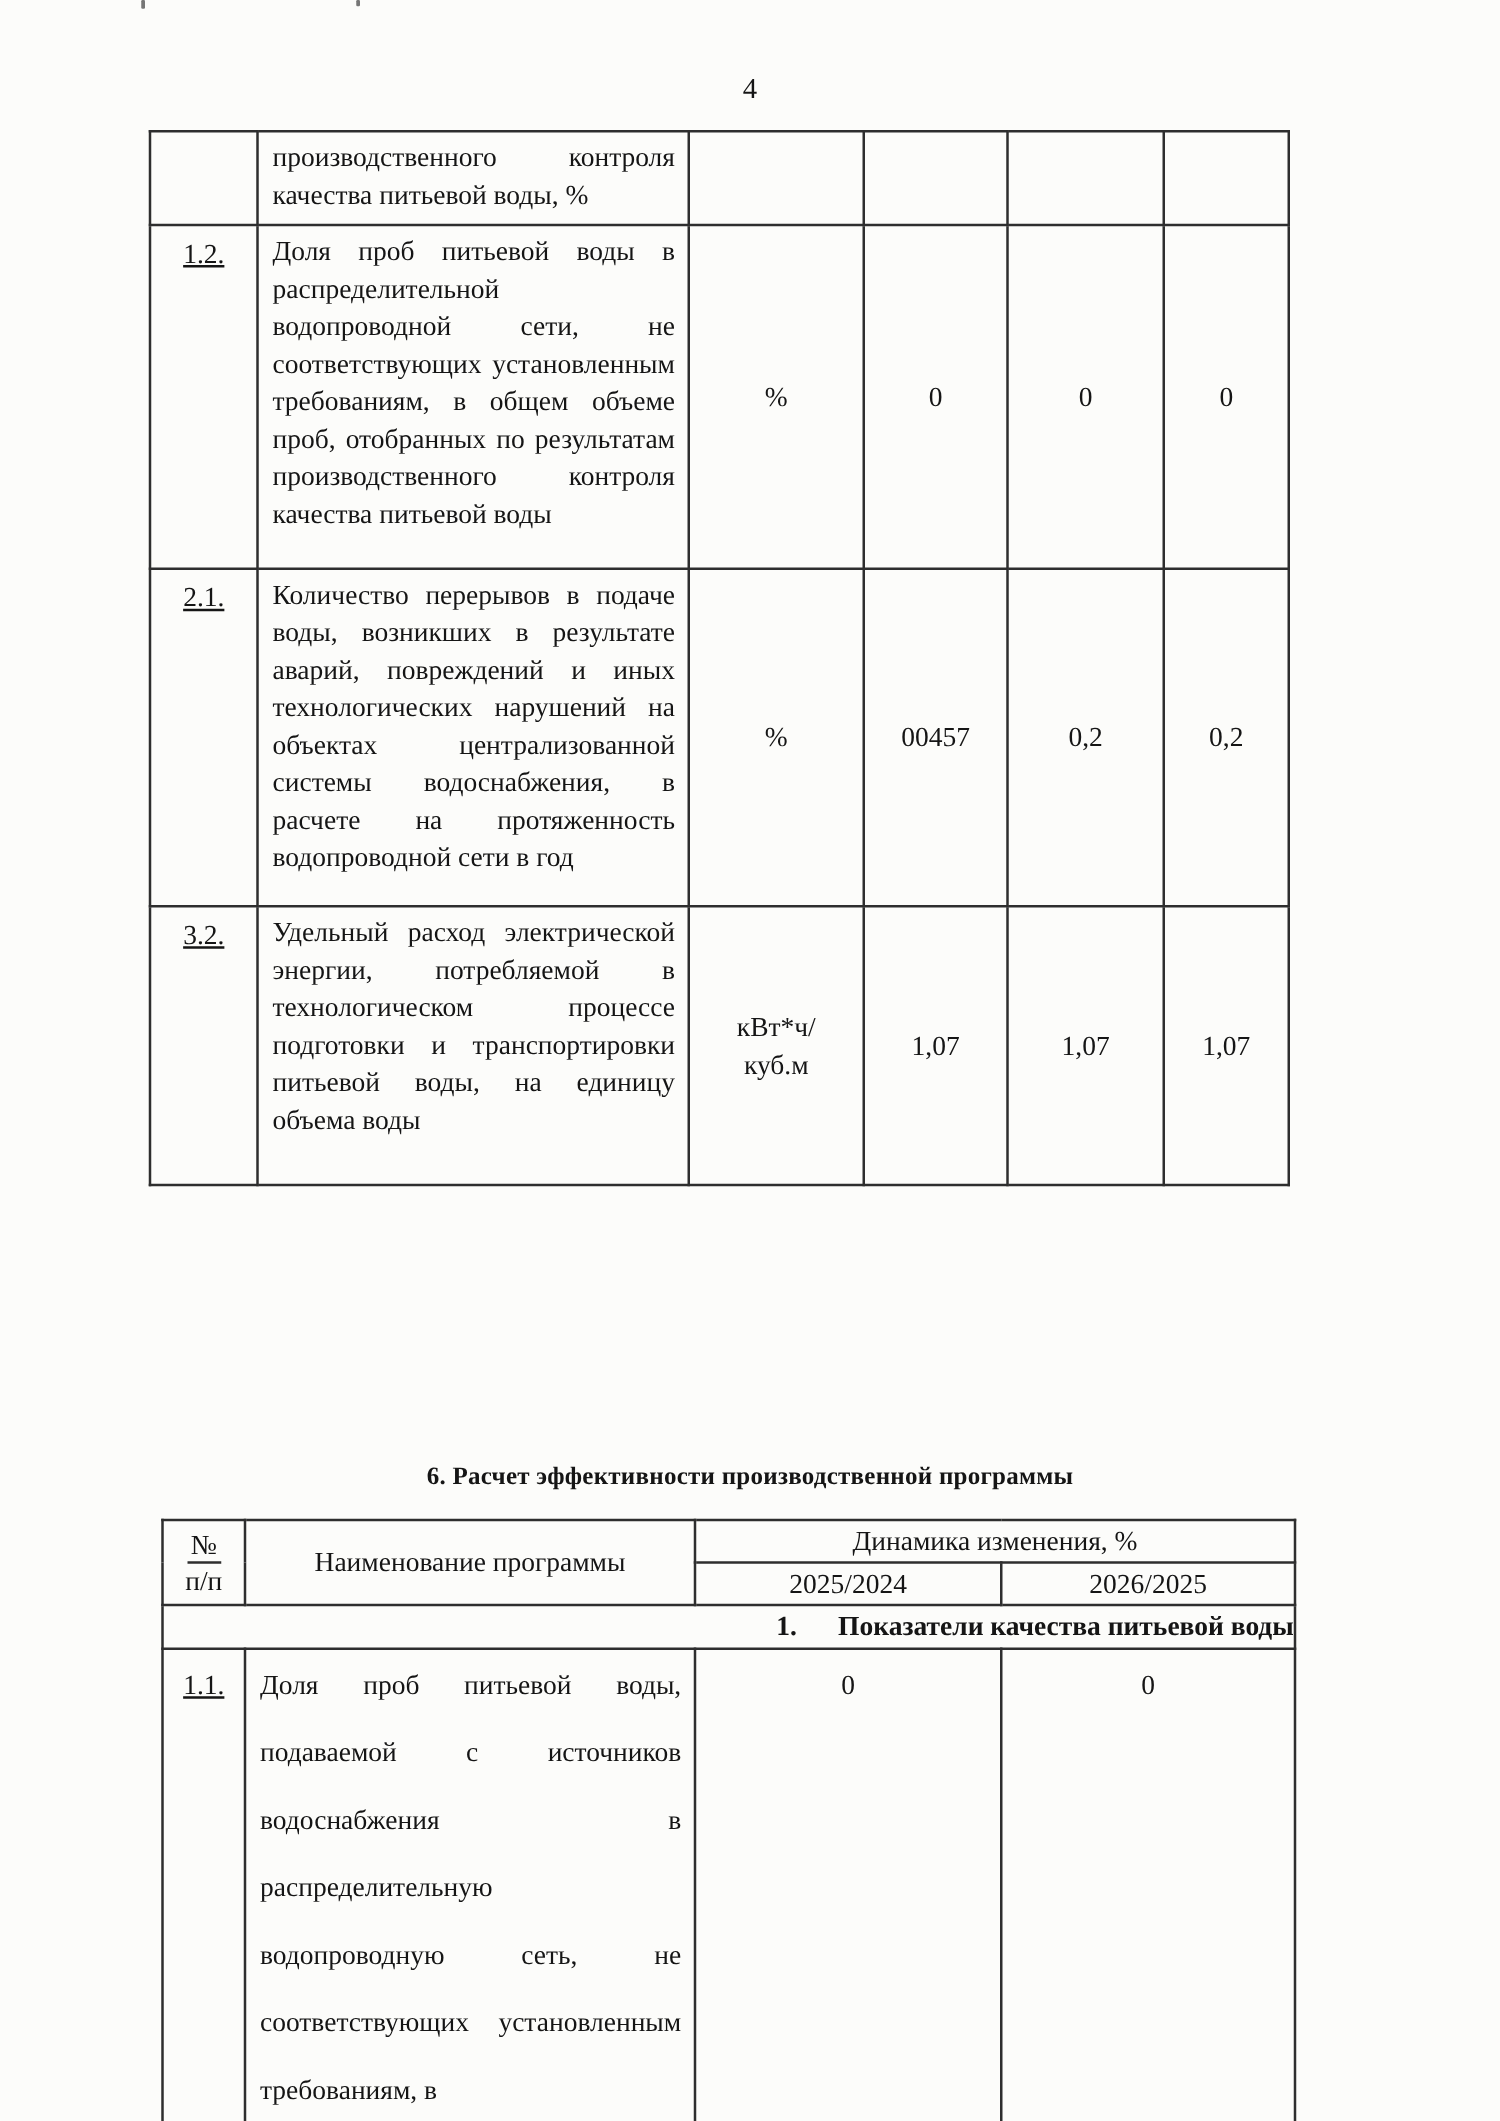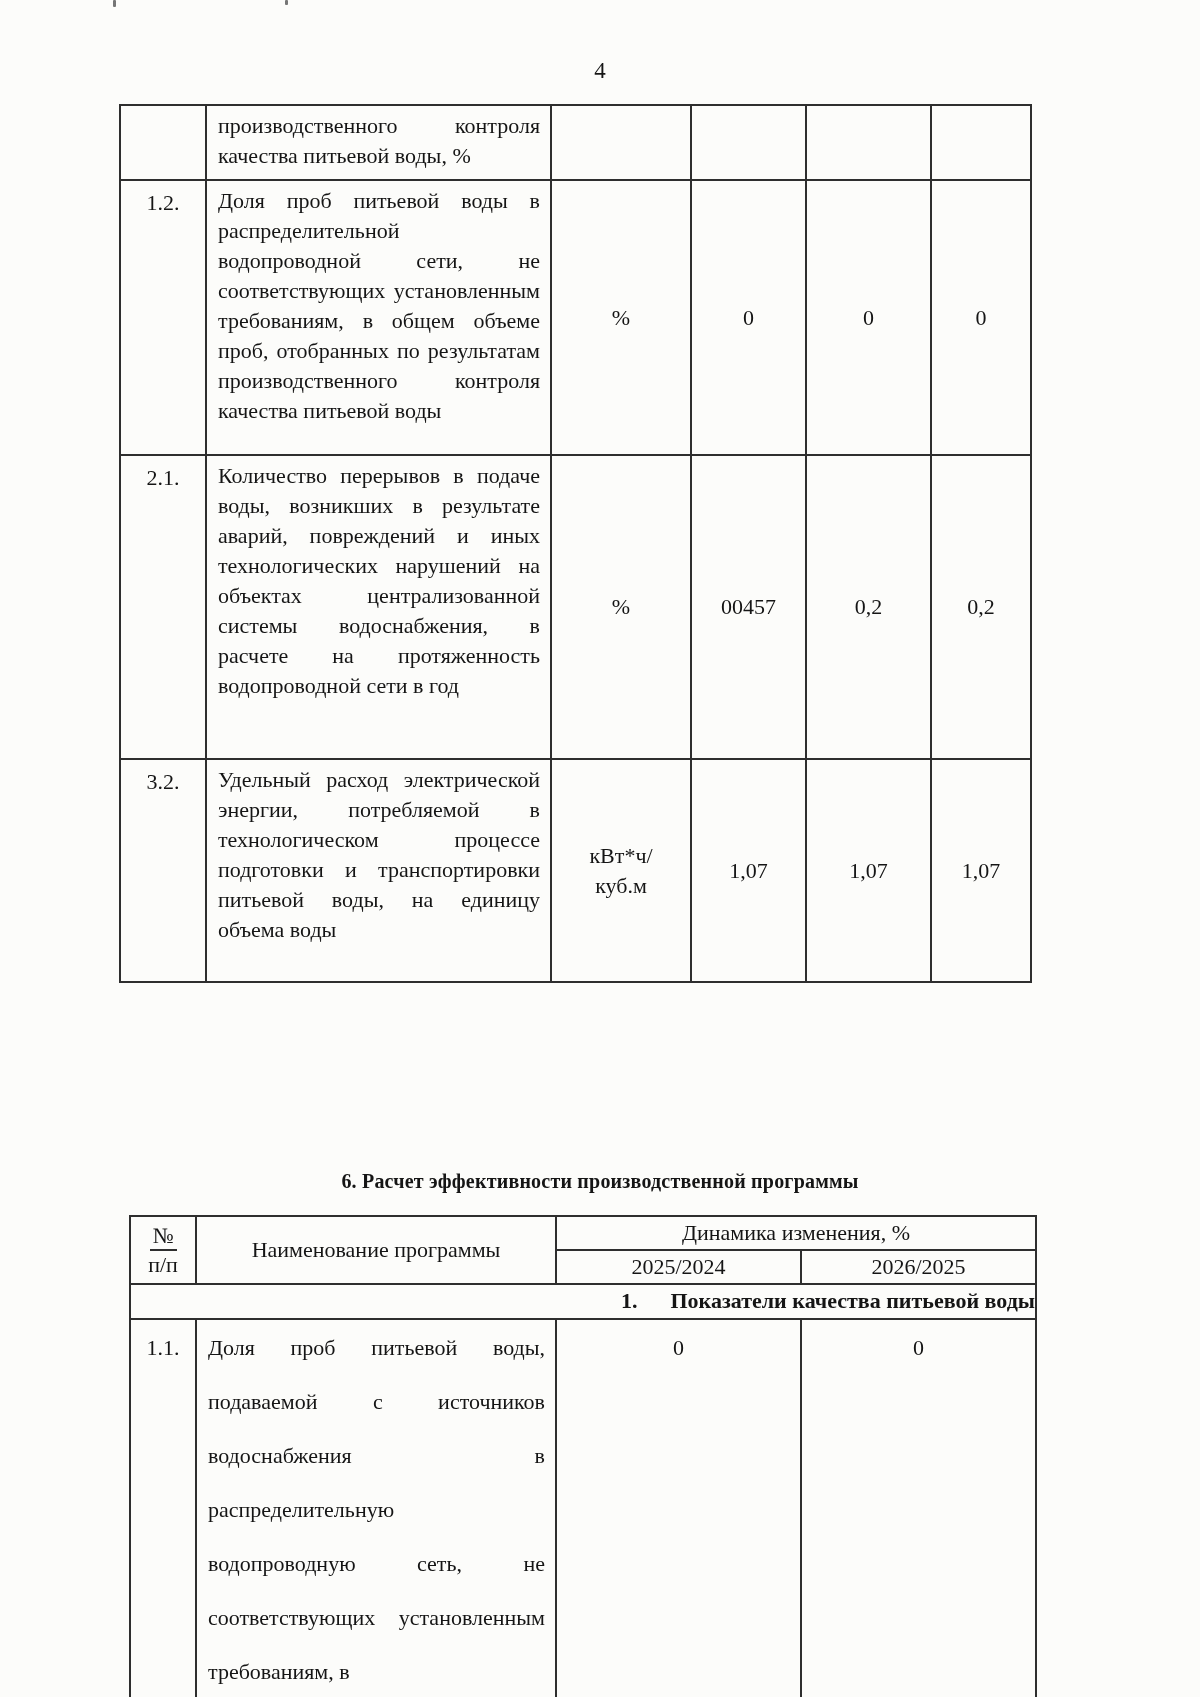--- a/index.html
+++ b/index.html
@@ -11,26 +11,26 @@
   }
   .speck{position:absolute;background:#4a4a4a;opacity:.75;border-radius:1px;}
   .page-number{position:absolute;top:58px;left:0;width:100%;text-align:center;font-size:23px;}
 
   table{border-collapse:collapse;table-layout:fixed;}
   td{border:2px solid #2e2e2e;font-size:22px;line-height:30px;vertical-align:top;padding:0;color:#151515;}
 
   .t1{position:absolute;left:119px;top:104px;width:911px;}
   .t2{position:absolute;left:129px;top:1215px;width:906px;}
 
-  .num{text-align:center;padding-top:7px;}
+  .num{text-align:center;padding-top:7px;text-decoration:underline;}
   .name{text-align:justify;padding:5px 10px 8px 11px;margin-top:20px;}
   .t1 .unit{text-align:center;vertical-align:middle;white-space:pre-line;}
   .t1 .val{text-align:center;vertical-align:middle;}
 
-  .h75{height:75px;}.h275{height:275px;}.h270{height:304px;}
+  .h75{height:75px;}.h275{height:275px;}.h270{height:270px;}
   .h185{height:185px;}.h215{height:223px;}
   .h31{height:31px;}.h27{height:27px;}.h30{height:30px;}.h480{height:480px;}
 
   .sec-title{position:absolute;top:1170px;left:0;width:100%;text-align:center;
     font-size:20px;font-weight:bold;letter-spacing:.2px;}
 
   .t2 .h{text-align:center;vertical-align:middle;padding:1px 2px;}
   .t2 .hnum{line-height:27px;padding-top:1px;}
   .t2 .u{display:inline-block;border-bottom:2px solid #2e2e2e;padding:0 3px 0 3px;}
   .t2 .section-cell{text-align:right;font-weight:bold;vertical-align:middle;padding:1px 0 2px;}

